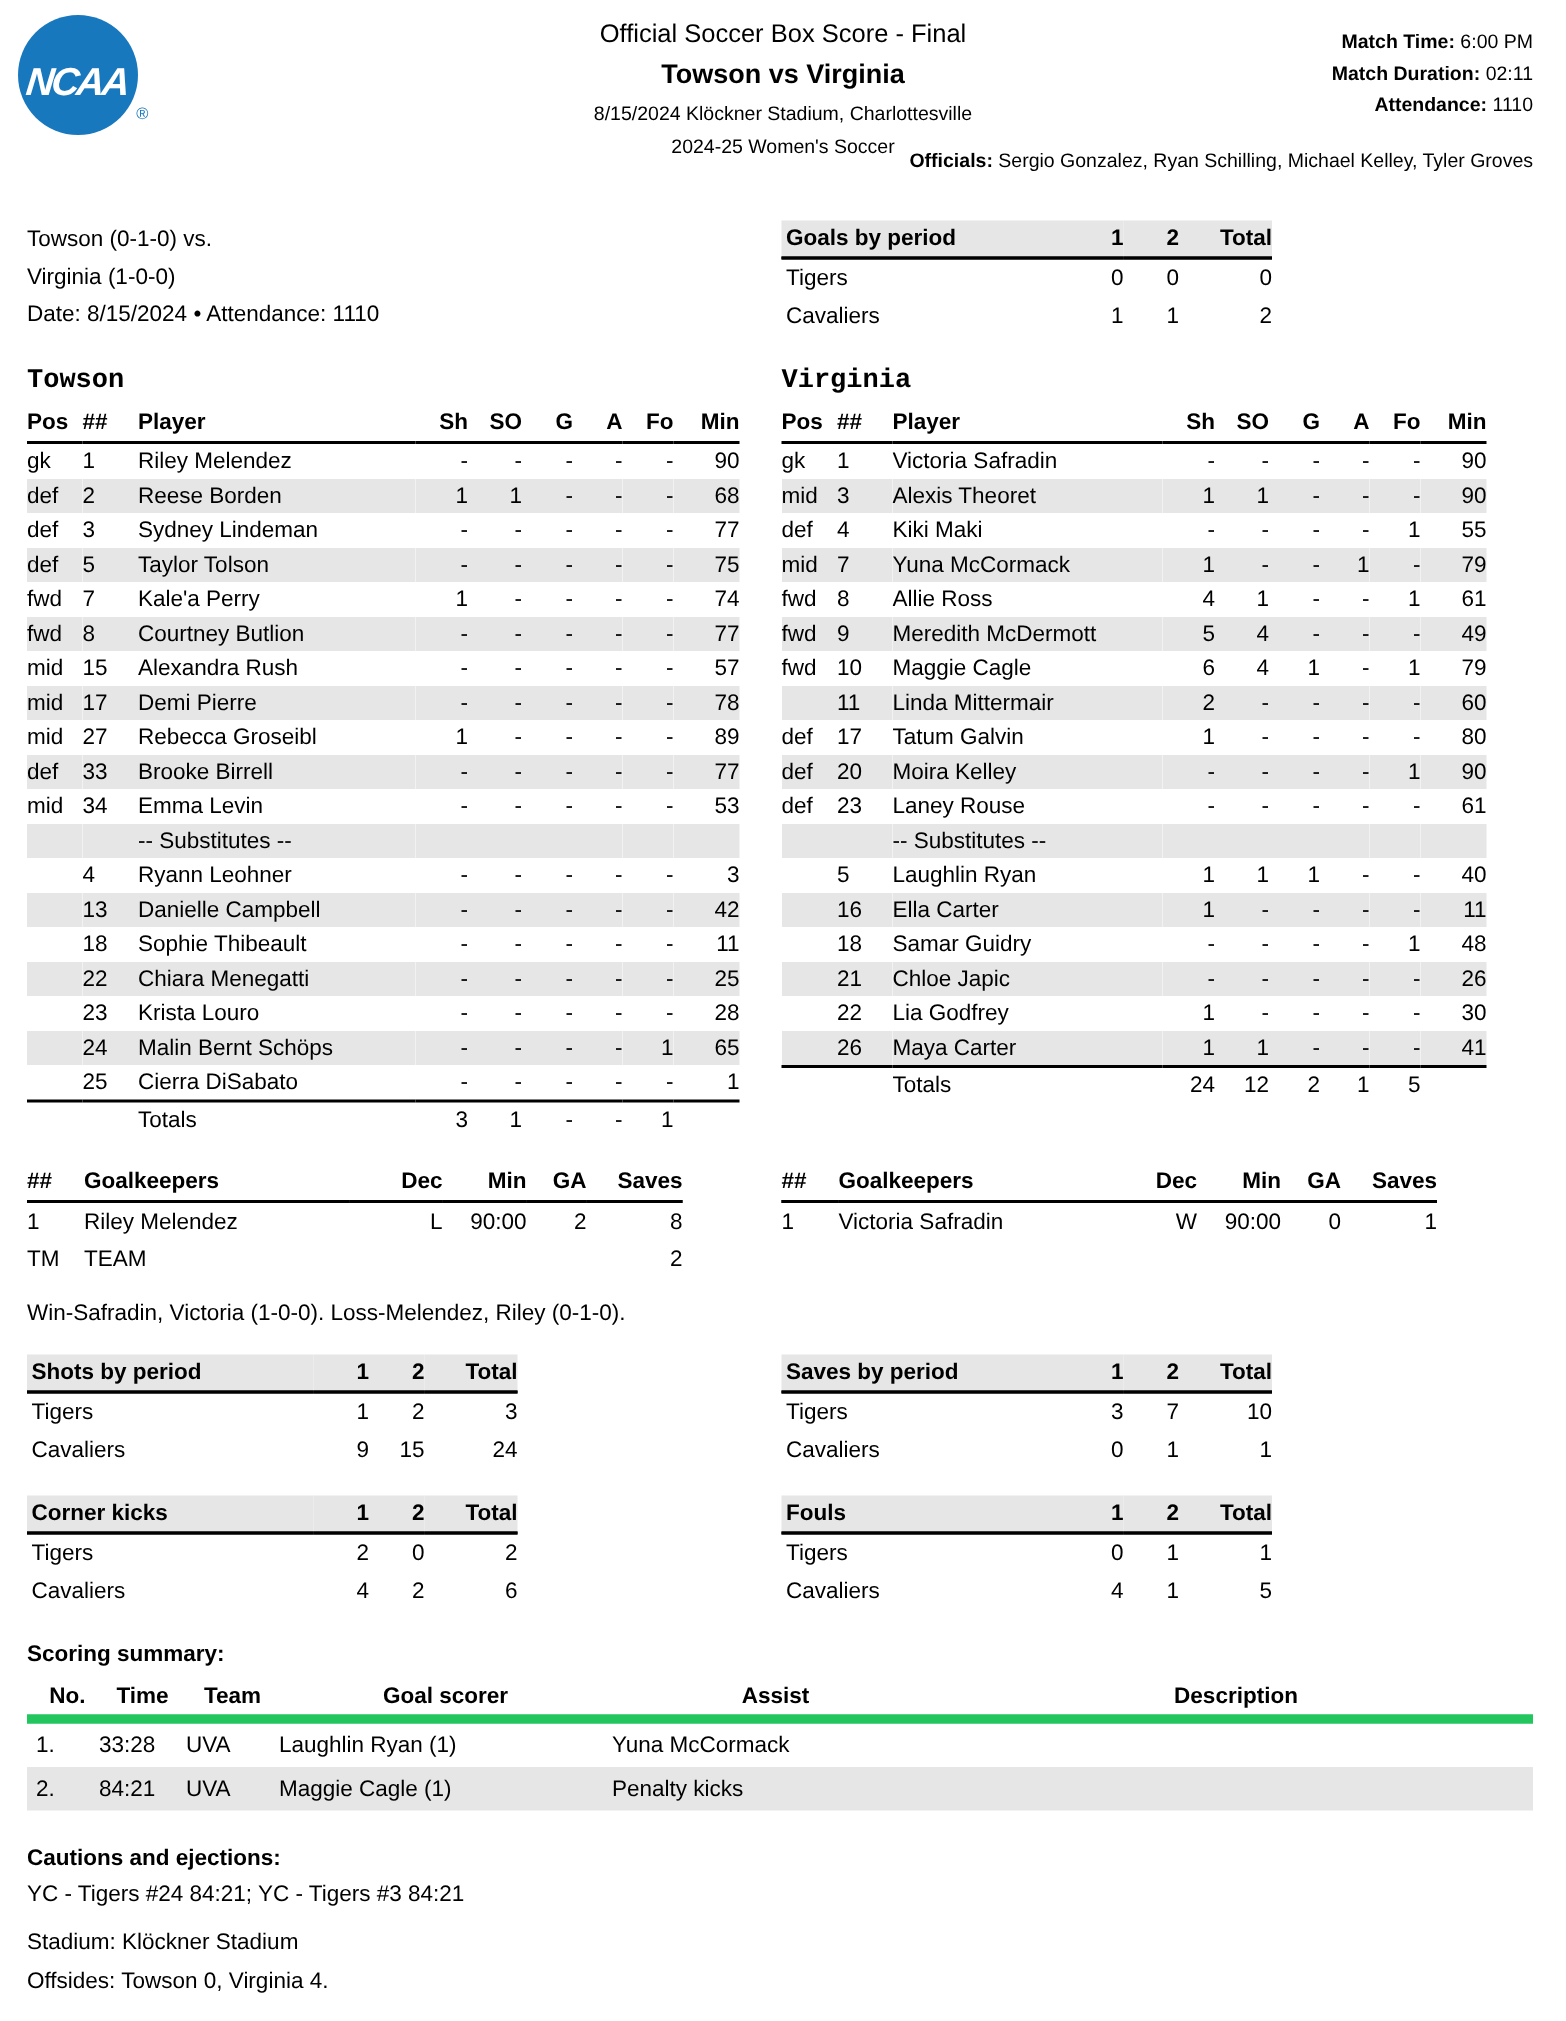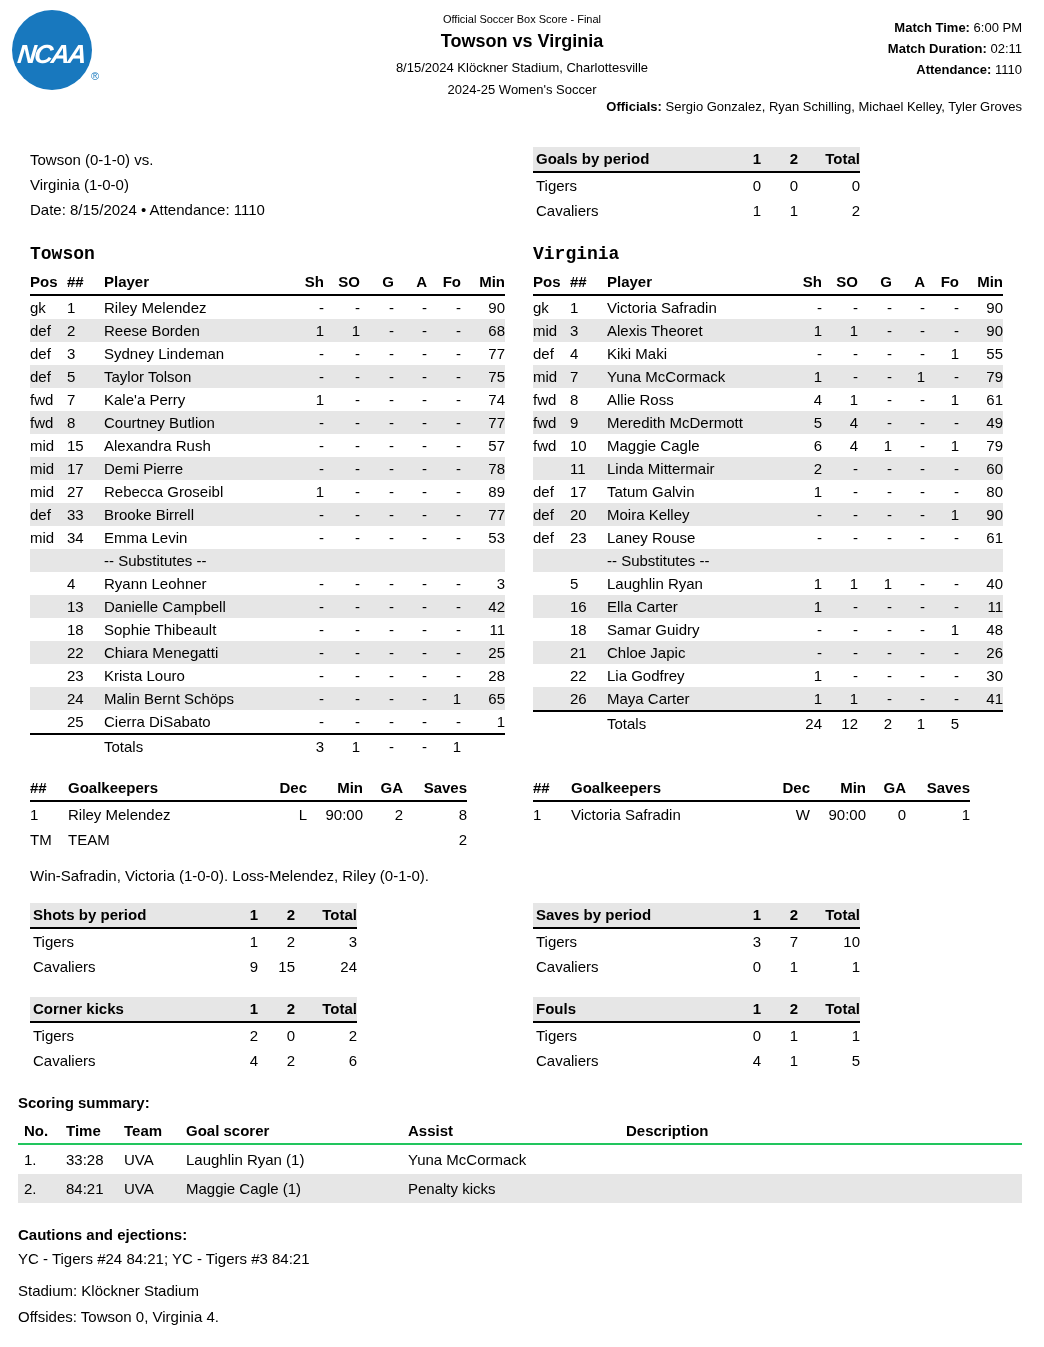--- a/index.html
+++ b/index.html
@@ -21,33 +21,33 @@
     background: var(--logo_blue, #1878be);
     display: flex; align-items: center; justify-content: center;
   }
   .logo-word {
     color: #fff; font-weight: bold; font-style: italic;
     font-size: 26px; letter-spacing: -2px;
     transform: skewX(-6deg) translateY(4px);
   }
   .logo-reg { position: absolute; right: -7px; bottom: 8px; color: var(--logo_blue,#1878be); font-size: 11px; }
   .hc { position: absolute; left: 0; right: 0; top: 13px; text-align: center; }
-  .hc1 { font-size: 11px; }
+  .hc1 { font-size: 17px; }
   .hc2 { font-size: 18px; font-weight: bold; margin-top: 6px; }
   .hc3 { font-size: 13px; margin-top: 8px; }
   .hc4 { font-size: 13px; margin-top: 7px; }
   .hr-meta { position: absolute; right: 22px; top: 17px; text-align: right; font-size: 13px; line-height: 21px; }
   .officials-line { position: absolute; right: 22px; top: 99px; font-size: 13px; }
 
   
   .cols {
     display: grid;
     grid-template-columns: 475px 470px;
     column-gap: 59px;
-    padding-left: 30px;
+    padding-left: 18px;
     align-items: start;
     gap: 28px;
   }
   .row-matchup { margin-top: 19px; }
   .row-teams   { margin-top: 21px; }
   .row-gk      { margin-top: 19px; }
   .row-result  { margin-top: 15px; }
   .row-stats1  { margin-top: 19px; }
   .row-stats2  { margin-top: 18px; }
 
@@ -84,21 +84,21 @@
   .gk-table td:nth-child(n+3) { text-align: right; }
   .gkc-num { width: 38px; } .gkc-name { width: auto; }
   .gkc-dec { width: 62px; } .gkc-min { width: 56px; } .gkc-ga { width: 40px; } .gkc-sv { width: 64px; }
 
   .result-line { font-size: 15px; }
 
   
   .scoring { margin: 21px 22px 0 18px; }
   .scoring-title, .cautions-title { font-size: 15px; font-weight: bold; }
   .score-table { width: 100%; font-size: 15px; margin-top: 7px; }
-  .score-table th { text-align: left; font-weight: bold; padding: 4px 0; border-bottom: 2px solid #22c55e; }
+  .score-table th { text-align: center; font-weight: bold; padding: 4px 0; border-bottom: 6px solid #22c55e; }
   .score-table td { padding: 6px 0; }
   .score-table tbody tr:nth-child(even) { background: var(--shade, #e6e6e6); }
   .sc-no { width: 48px; } .sc-time { width: 58px; } .sc-team { width: 62px; }
   .sc-scorer { width: 222px; } .sc-assist { width: 218px; } .sc-desc { width: auto; }
   .score-table th:first-child, .score-table td:first-child { padding-left: 6px; }
 
   
   .cautions { margin: 23px 22px 0 18px; }
   .cautions-text { margin-top: 7px; }
   footer { margin: 11px 22px 0 18px; line-height: 26px; font-size: 15px; }

